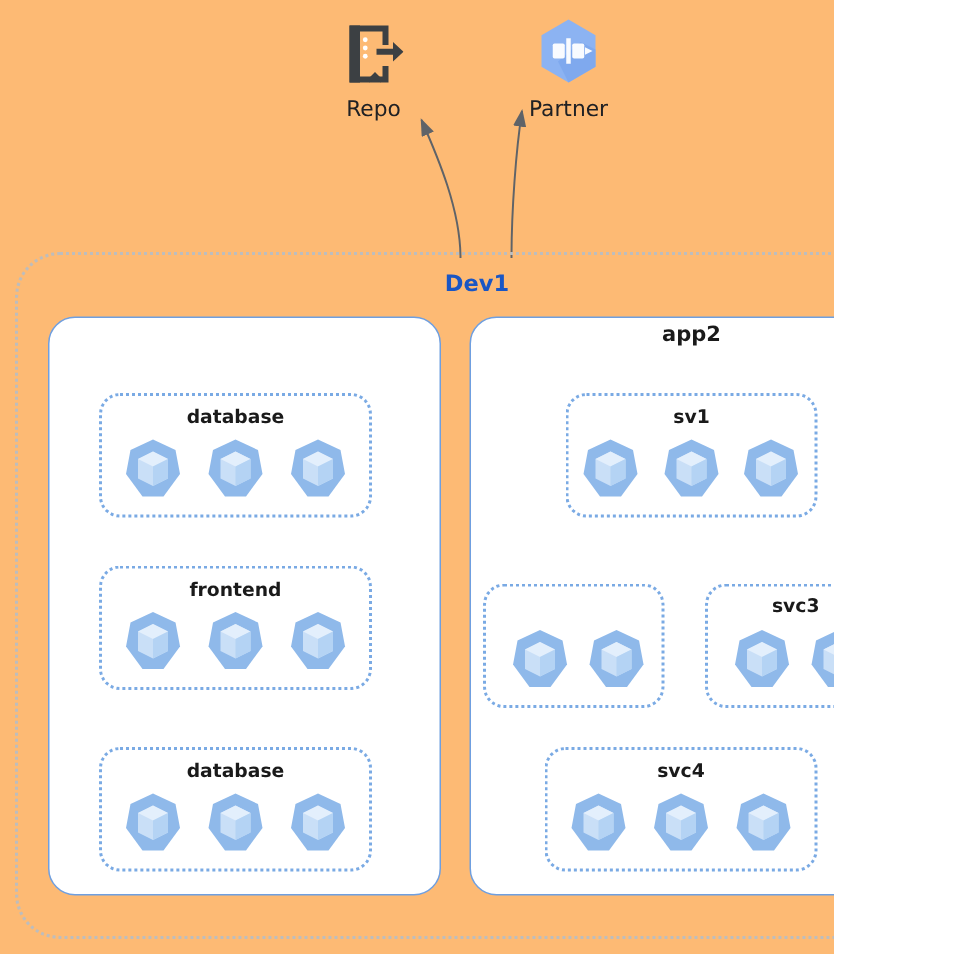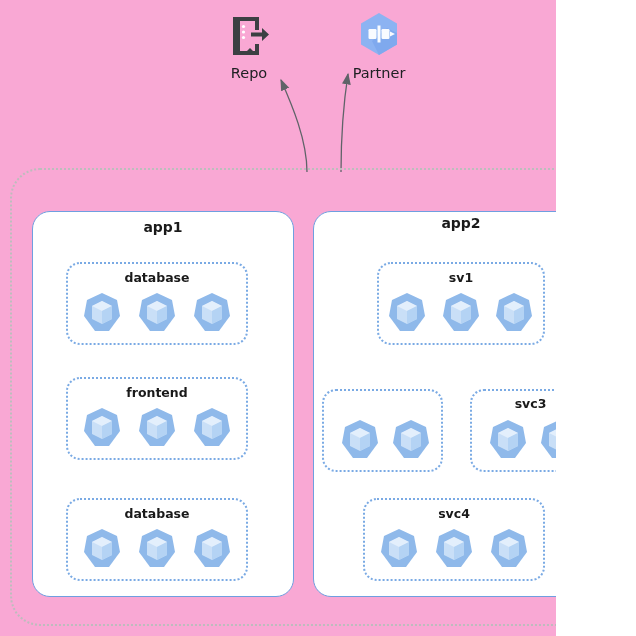--- a/index.html
+++ b/index.html
@@ -7,21 +7,21 @@
     padding: 0;
     background: #ffffff;
   }
   body {
     font-family: "DejaVu Sans", "Liberation Sans", sans-serif;
   }
   #canvas {
     position: relative;
     width: 556px;
     height: 636px;
-    background: #f9a8d4;
+    background: #fdba74;
     overflow: hidden;
   }
   #wires {
     position: absolute;
     left: 0;
     top: 0;
     width: 636px;
     height: 636px;
     pointer-events: none;
   }
@@ -155,23 +155,23 @@
         <rect x="12.5" y="18" width="8" height="10" rx="1.2" fill="#ffffff" opacity="0.95"></rect>
         <rect x="25.5" y="18" width="8" height="10" rx="1.2" fill="#ffffff" opacity="0.95"></rect>
         <rect x="21.5" y="14.5" width="3" height="17" fill="#ffffff" opacity="0.95"></rect>
         <path d="M34,20.5 L39,23 L34,25.5 Z" fill="#ffffff" opacity="0.95"></path>
       </svg>
     </div>
     <div class="ext-label">Partner</div>
   </div>
 
   <div class="env-box" style="left:10px; top:168px; width:616px; height:458px;"></div>
+  <div class="env-title" style="left:246px; top:180px; width:144px;">Dev1</div>
 
   <div class="app-box" style="left:32px; top:211px; width:262px; height:386px;"></div>
-  <div class="app-title" style="left:32px; top:219px; width:262px;">app1</div>
 
   <div class="svc-box" style="left:66px; top:262px; width:182px; height:83px;"></div>
   <div class="svc-title" style="left:66px; top:270px; width:182px;">database</div>
   <div class="pod" style="left:83px; top:292px;">
     <svg width="38" height="42" viewBox="0 0 38 42">
         <path d="M19,1 L34,8 L37,24 L26,39 H12 L1,24 L4,8 Z" fill="#8fb9ea"></path>
         <path d="M19,9 L29,14 V27 L19,32 L9,27 V14 Z" fill="#c9dff7"></path>
         <path d="M19,9 L29,14 L19,19 L9,14 Z" fill="#e3effc"></path>
         <path d="M19,19 L29,14 V27 L19,32 Z" fill="#b4d3f4"></path>
       </svg>

